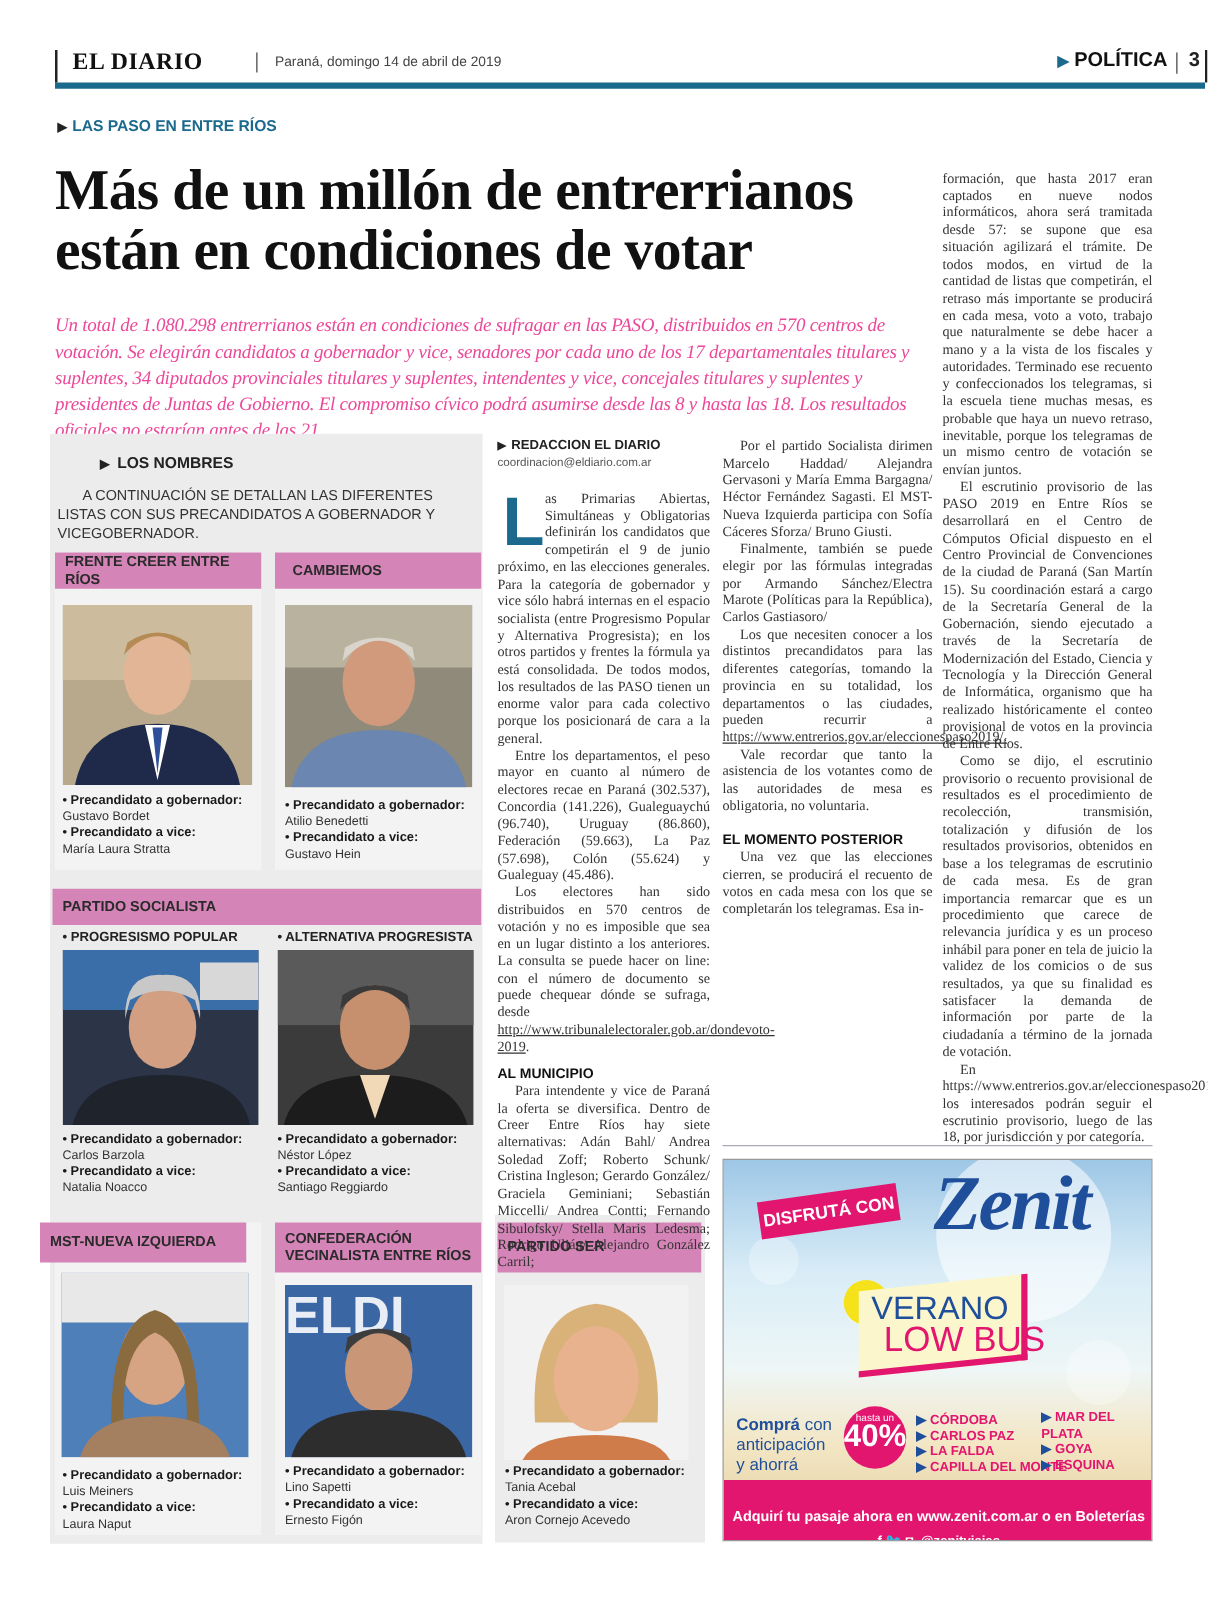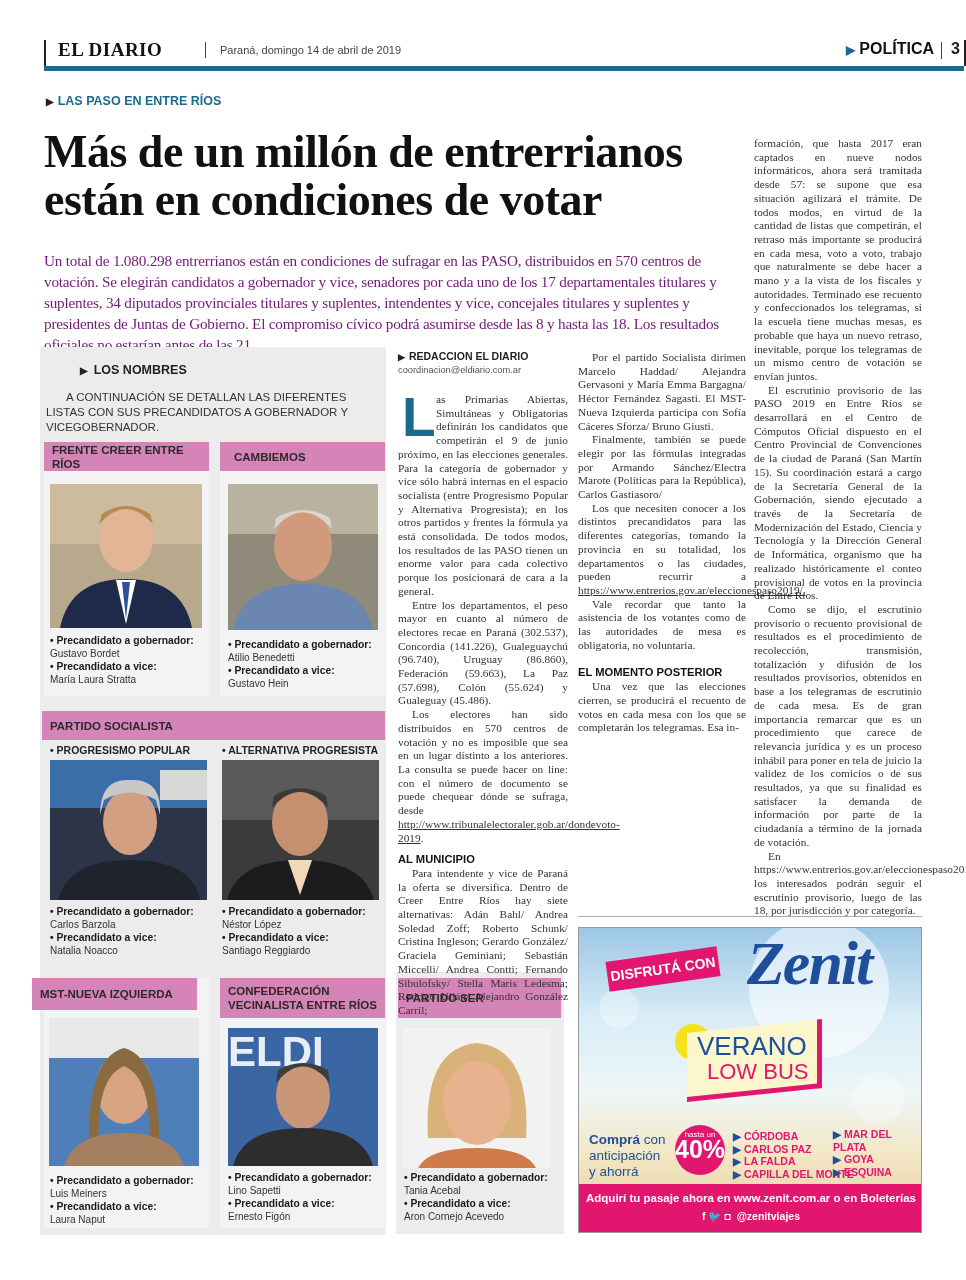--- a/index.html
+++ b/index.html
@@ -12,21 +12,21 @@
   #hsep{position:absolute;left:161px;top:6px;width:1px;height:16px;background:#444;}
   #hdate{position:absolute;left:176px;top:8px;font-family:"Liberation Sans",sans-serif;font-size:11px;color:#444;}
   #hsec{position:absolute;right:30px;top:4px;font-family:"Liberation Sans",sans-serif;font-weight:bold;font-size:16px;color:#111;}
   #hsec .tri{color:#1b6a8e;font-size:12px;margin-right:4px;}
   #hsep2{position:absolute;right:22px;top:6px;width:1px;height:17px;background:#444;}
   #hpage{position:absolute;right:4px;top:4px;font-family:"Liberation Sans",sans-serif;font-weight:bold;font-size:16px;}
   #hdr .rbar{position:absolute;right:-2px;top:4px;width:2px;height:26px;background:#222;}
   #kicker{left:46px;top:94px;font-family:"Liberation Sans",sans-serif;font-weight:bold;font-size:12.5px;color:#1b6a8e;}
   #kicker .tri{color:#222;font-size:10px;margin-right:4px;}
   #headline{left:44px;top:128px;width:700px;font-family:"Liberation Serif",serif;font-weight:bold;font-size:46px;line-height:48px;color:#111;letter-spacing:-.5px;}
-  #lead{left:44px;top:250px;width:700px;font-size:15.2px;line-height:21px;color:#701a75;letter-spacing:-.2px;}
+  #lead{left:44px;top:250px;width:700px;font-size:15.2px;line-height:21px;color:#ec4899;letter-spacing:-.2px;font-style:italic;}
   
   #box{left:40px;top:347px;width:346px;height:888px;background:#ececec;}
   .boxtitle{font-family:"Liberation Sans",sans-serif;font-weight:bold;font-size:12.5px;color:#222;}
   .boxintro{font-family:"Liberation Sans",sans-serif;font-size:11.5px;line-height:15px;color:#333;text-indent:20px;}
   .pink{background:#d584b7;font-family:"Liberation Sans",sans-serif;font-weight:bold;font-size:11.5px;color:#2a2a2a;box-sizing:border-box;padding:0 0 0 8px;display:flex;align-items:center;line-height:14px;}
   .photo{overflow:hidden;}
   .card{font-family:"Liberation Sans",sans-serif;font-size:10px;line-height:13px;color:#333;}
   .card b{color:#1a1a1a;font-size:10.3px;}
   .sub{font-family:"Liberation Sans",sans-serif;font-weight:bold;font-size:10.5px;color:#222;}
   .whitepanel{background:#f3f3f3;}
@@ -228,34 +228,34 @@
     <circle cx="240" cy="60" r="70" fill="#ffffff" opacity=".55"></circle>
     <circle cx="40" cy="80" r="20" fill="#ffffff" opacity=".3"></circle>
     <circle cx="300" cy="170" r="26" fill="#ffffff" opacity=".3"></circle>
     <circle cx="110" cy="120" r="12" fill="#ffffff" opacity=".4"></circle>
     <circle cx="114" cy="114" r="18" fill="#f6e21a"></circle>
   </svg>
   <div style="position:absolute;left:28px;top:26px;width:112px;height:30px;background:#e3166f;transform:rotate(-8deg);color:#fff;font-family:'Liberation Sans',sans-serif;font-weight:bold;font-size:14px;display:flex;align-items:center;justify-content:center;">DISFRUTÁ CON</div>
   <div style="position:absolute;left:168px;top:0px;color:#1f4f9a;font-family:'Liberation Serif',serif;font-style:italic;font-weight:bold;font-size:62px;letter-spacing:-2px;">Zenit</div>
   <div style="position:absolute;left:108px;top:98px;width:130px;height:64px;background:#fbf6cc;border-right:5px solid #e3166f;border-bottom:5px solid #e3166f;transform:skewY(-6deg);"></div>
   <div style="position:absolute;left:118px;top:104px;color:#1f4f9a;font-family:'Liberation Sans',sans-serif;font-size:26px;line-height:28px;">VERANO</div>
-  <div style="position:absolute;left:128px;top:132px;color:#e3166f;font-family:'Liberation Sans',sans-serif;font-size:22px;line-height:24px;">LOW BUS</div>
+  <div style="position:absolute;left:128px;top:132px;color:#e3166f;font-family:'Liberation Sans',sans-serif;font-size:28px;line-height:24px;">LOW BUS</div>
   <div style="position:absolute;left:10px;top:204px;font-family:'Liberation Sans',sans-serif;font-size:13.5px;line-height:16px;color:#1f4f9a;"><b>Comprá</b><span> con</span><br><span>anticipación</span><br><span>y ahorrá</span></div>
   <div style="position:absolute;left:96px;top:197px;width:50px;height:50px;border-radius:50%;background:#e3166f;color:#fff;font-family:'Liberation Sans',sans-serif;text-align:center;">
     <div style="font-size:8px;margin-top:5px;">hasta un</div>
     <div style="font-size:25px;font-weight:bold;line-height:20px;text-align:center;">40%</div>
   </div>
   <div style="position:absolute;left:154px;top:202px;font-family:'Liberation Sans',sans-serif;font-weight:bold;font-size:10.5px;line-height:12.5px;color:#e3166f;">
     <div><span style="color:#1f4f9a">▶ </span><span>CÓRDOBA</span></div>
     <div><span style="color:#1f4f9a">▶ </span><span>CARLOS PAZ</span></div>
     <div><span style="color:#1f4f9a">▶ </span><span>LA FALDA</span></div>
     <div><span style="color:#1f4f9a">▶ </span><span>CAPILLA DEL MONTE</span></div>
   </div>
   <div style="position:absolute;left:254px;top:200px;font-family:'Liberation Sans',sans-serif;font-weight:bold;font-size:10.5px;line-height:12.5px;color:#e3166f;">
     <div><span style="color:#1f4f9a">▶ </span><span>MAR DEL PLATA</span></div>
     <div><span style="color:#1f4f9a">▶ </span><span>GOYA</span></div>
     <div><span style="color:#1f4f9a">▶ </span><span>ESQUINA</span></div>
   </div>
   <div style="position:absolute;left:0;top:256px;width:344px;height:50px;background:#e3166f;color:#fff;font-family:'Liberation Sans',sans-serif;font-weight:bold;text-align:center;">
-    <div style="font-size:11.5px;margin-top:8px;">Adquirí tu pasaje ahora en www.zenit.com.ar o en Boleterías</div>
+    <div style="font-size:11.5px;margin-top:24px;">Adquirí tu pasaje ahora en www.zenit.com.ar o en Boleterías</div>
     <div style="font-size:10.5px;margin-top:6px;"><span>f</span> <span>🐦</span> <span>◘</span>&nbsp;&nbsp;<span>@zenitviajes</span></div>
   </div>
 </div>
 
 </body></html>

